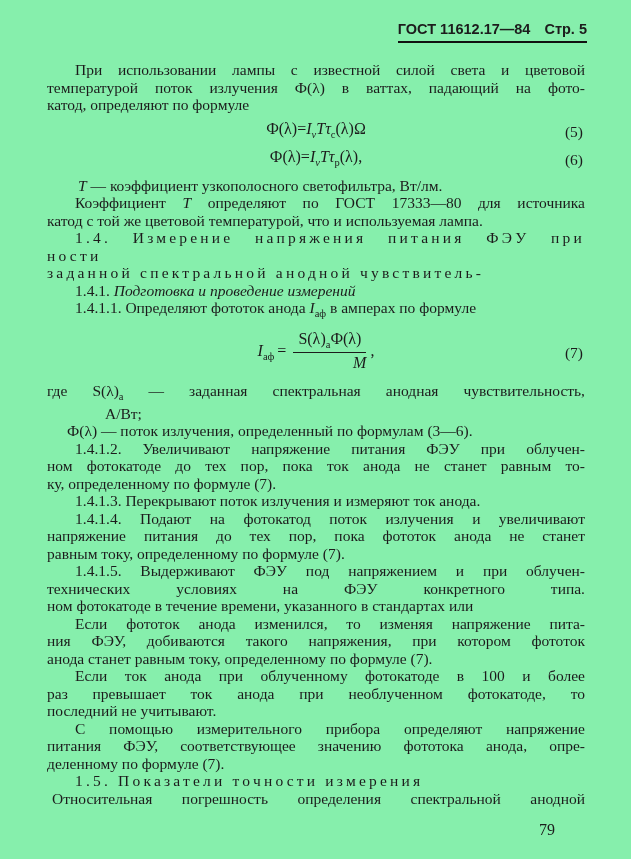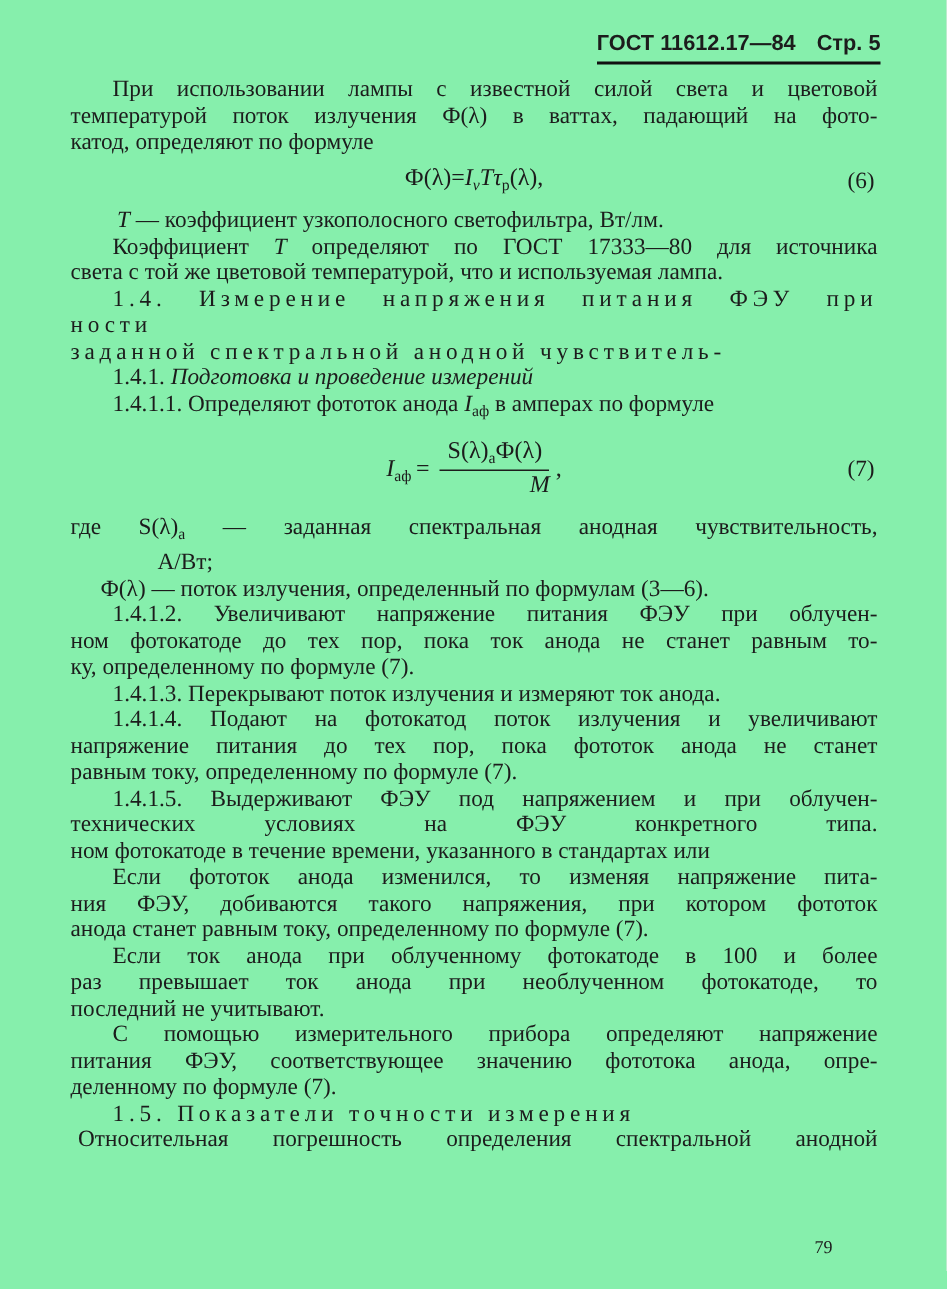--- a/index.html
+++ b/index.html
@@ -15,21 +15,21 @@
   .hdr{
     position:absolute;top:22px;right:44px;
     font-family:"Liberation Sans", sans-serif;
     font-weight:bold;font-size:14.5px;line-height:15px;
     border-bottom:2px solid #111;
     padding-bottom:4px;
     white-space:nowrap;
   }
   .hdr .pg{margin-left:14px;}
   .doc{
-    position:absolute;left:47px;top:51px;width:538px;
+    position:absolute;left:47px;top:61px;width:538px;
     font-size:15.5px;line-height:17.5px;
   }
   .para{margin:0;}
   .pline{text-align:justify;text-align-last:justify;}
   .pline:last-child{text-align-last:left;}
   .pline.jl{text-align-last:justify;}
   .pline.nj{text-align-last:left;}
   .in{text-indent:28px;}
   .ind4{text-indent:5px;}
   .ind20{padding-left:20px;}
@@ -43,51 +43,55 @@
     margin:6px 0 6px;font-size:16px;line-height:17px;
   }
   .formula.f7{margin:8px 0 8px;}
   .fnumber{position:absolute;right:2px;top:50%;transform:translateY(-50%);font-size:15.5px;}
   .eq{margin:0 3px;}
   .frac{display:inline-block;vertical-align:middle;text-align:right;margin:0 4px 2px 4px;line-height:1.15;}
   .fnum{display:block;border-bottom:1px solid #1c1c1c;padding:0 5px 1px;}
   .fden{display:block;padding-top:1px;}
   .foot{
     position:absolute;right:76px;bottom:20px;
-    font-size:12px;
+    font-size:16px;
   }
 </style>
 </head>
 <body>
 
 <div class="page">
 
   <div class="hdr"><span>ГОСТ 11612.17—84</span><span class="pg">Стр. 5</span></div>
 
   <div class="doc">
 
     <div class="para">
         <div class="pline in">При использовании лампы с известной силой света и цветовой</div>
         <div class="pline">температурой поток излучения Ф(λ) в ваттах, падающий на фото-</div>
         <div class="pline">катод, определяют по формуле</div>
       </div>
 
+    <div class="formula">
+      <span class="fbody"><span>Ф(λ)=</span><span class="it">I</span><span class="it sb">v</span><span class="it">T</span><span class="it">τ</span><span class="sb">с</span><span>(λ)Ω</span></span>
+      <span class="fnumber">(5)</span>
+    </div>
 
 
     <div class="formula">
       <span class="fbody"><span>Ф(λ)=</span><span class="it">I</span><span class="it sb">v</span><span class="it">T</span><span class="it">τ</span><span class="sb">р</span><span>(λ),</span></span>
       <span class="fnumber">(6)</span>
     </div>
 
     <div class="para">
         <div class="pline ind31"><span class="it">T</span><span> — коэффициент узкополосного светофильтра, Вт/лм.</span></div>
       </div>
     <div class="para">
         <div class="pline in"><span>Коэффициент </span><span class="it">T</span><span> определяют по ГОСТ 17333—80 для источника</span></div>
-        <div class="pline">света с той же цветовой температурой, что и используемая лампа.</div>
+        <div class="pline">катод с той же цветовой температурой, что и используемая лампа.</div>
       </div>
     <div class="para sp">
         <div class="pline in">1.4. Измерение напряжения питания ФЭУ при</div>
         <div class="pline">ности</div>
         <div class="pline">заданной спектральной анодной чувствитель-</div>
       </div>
     <div class="para">
         <div class="pline in"><span>1.4.1. </span><span class="it">Подготовка и проведение измерений</span></div>
       </div>
     <div class="para">

